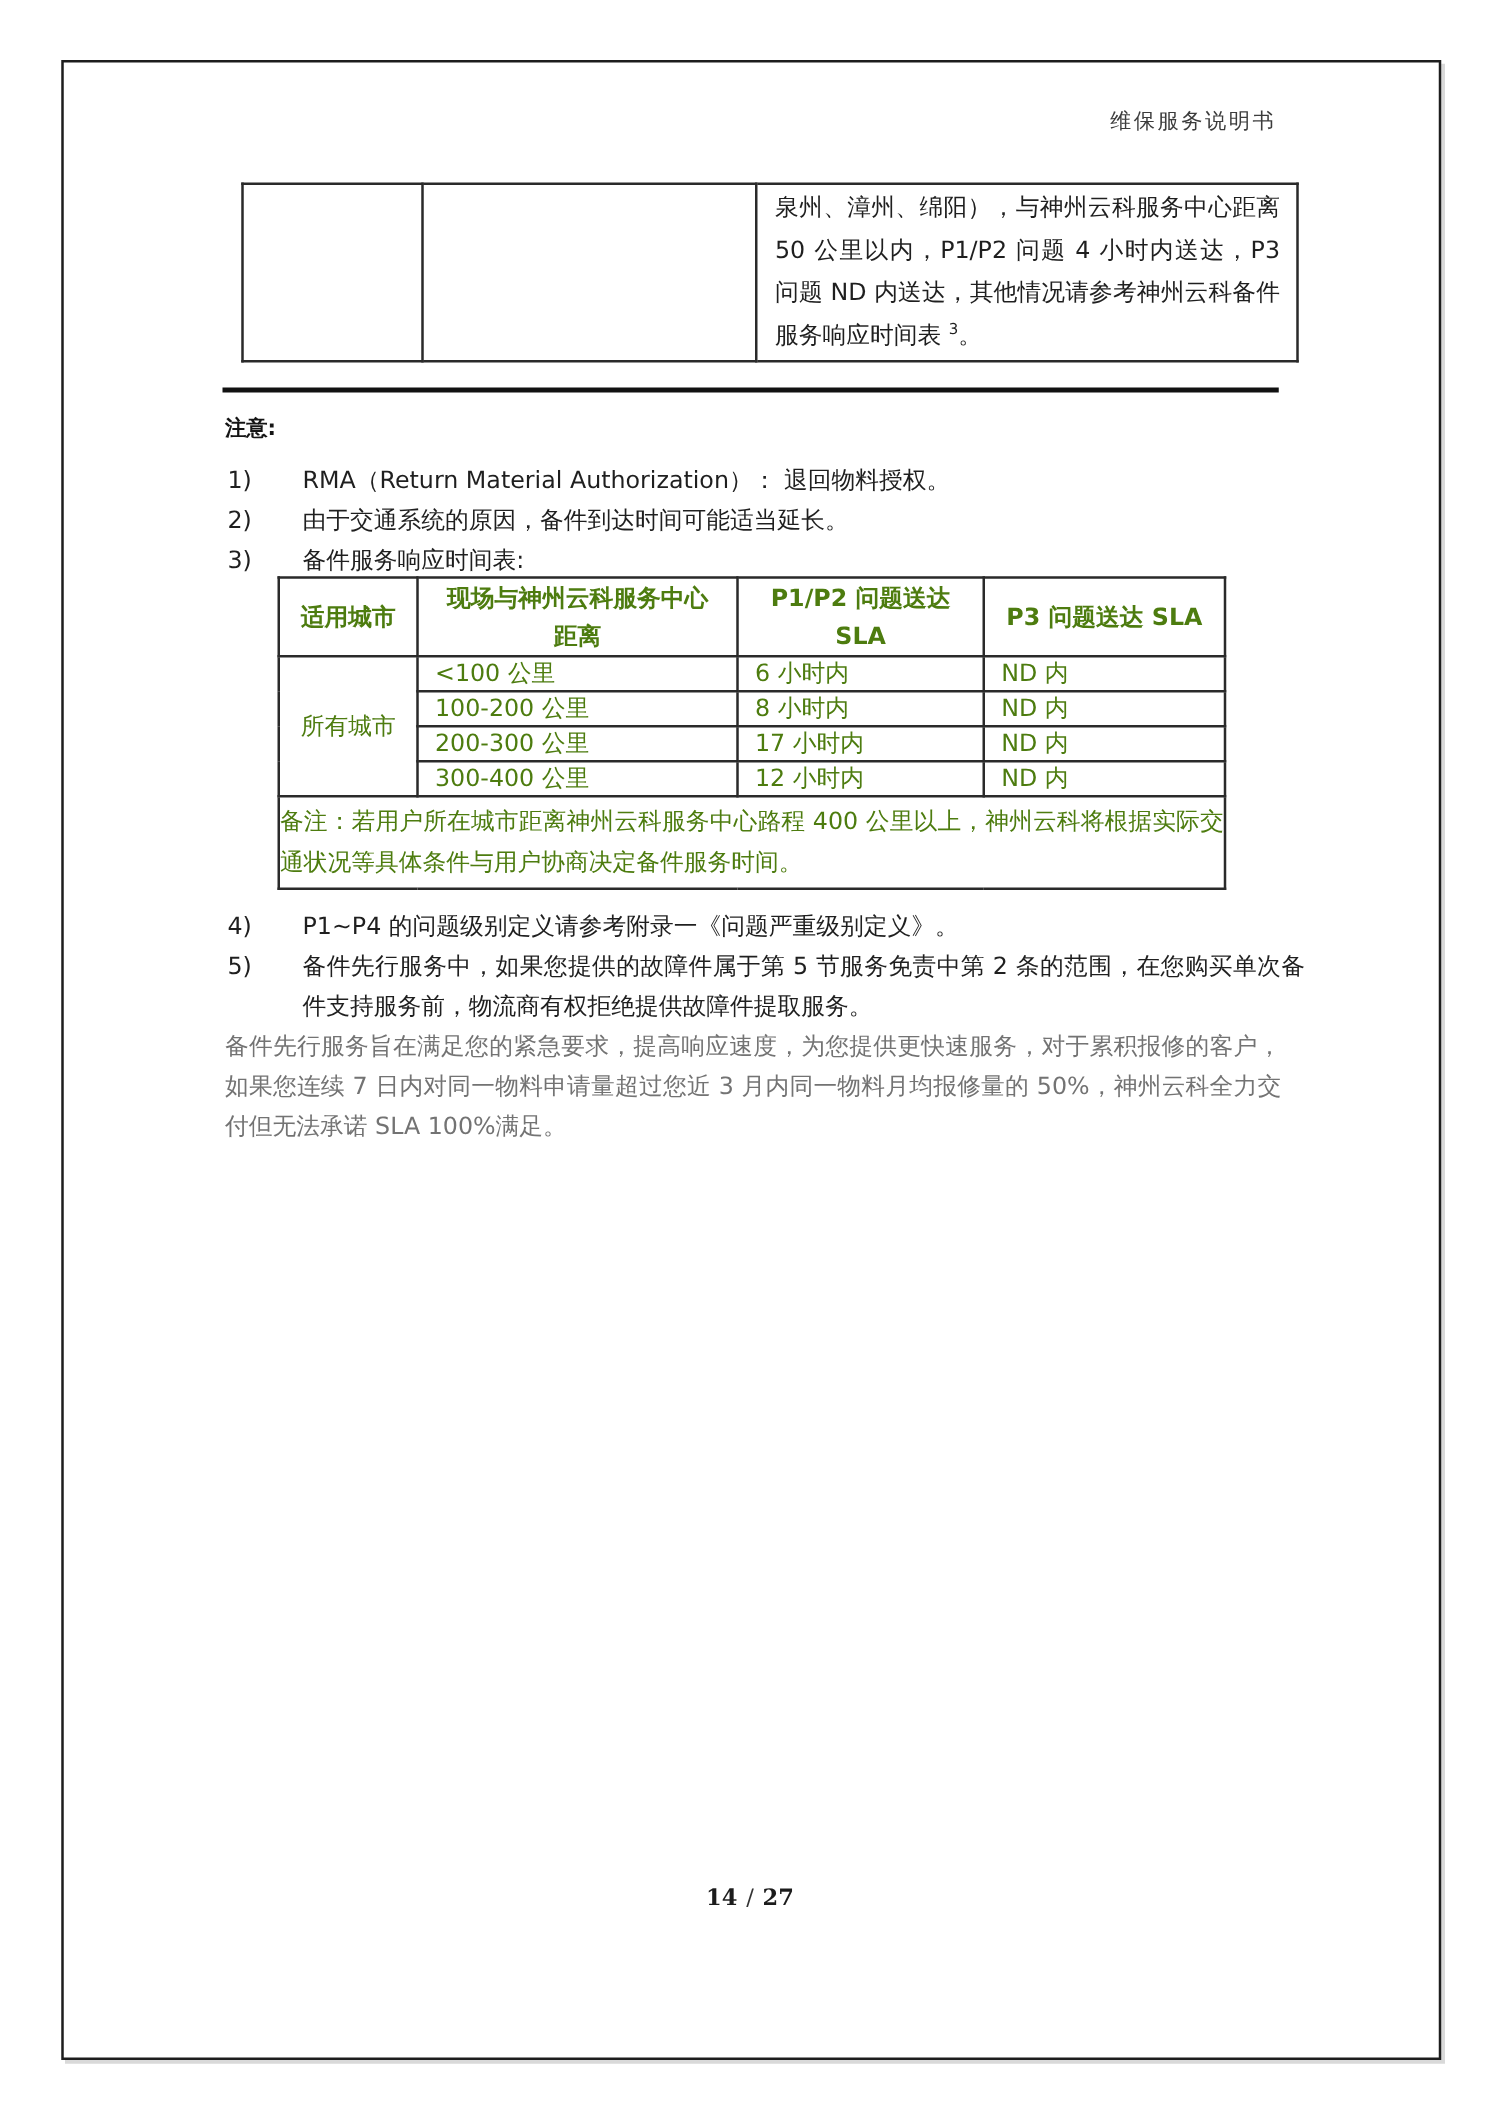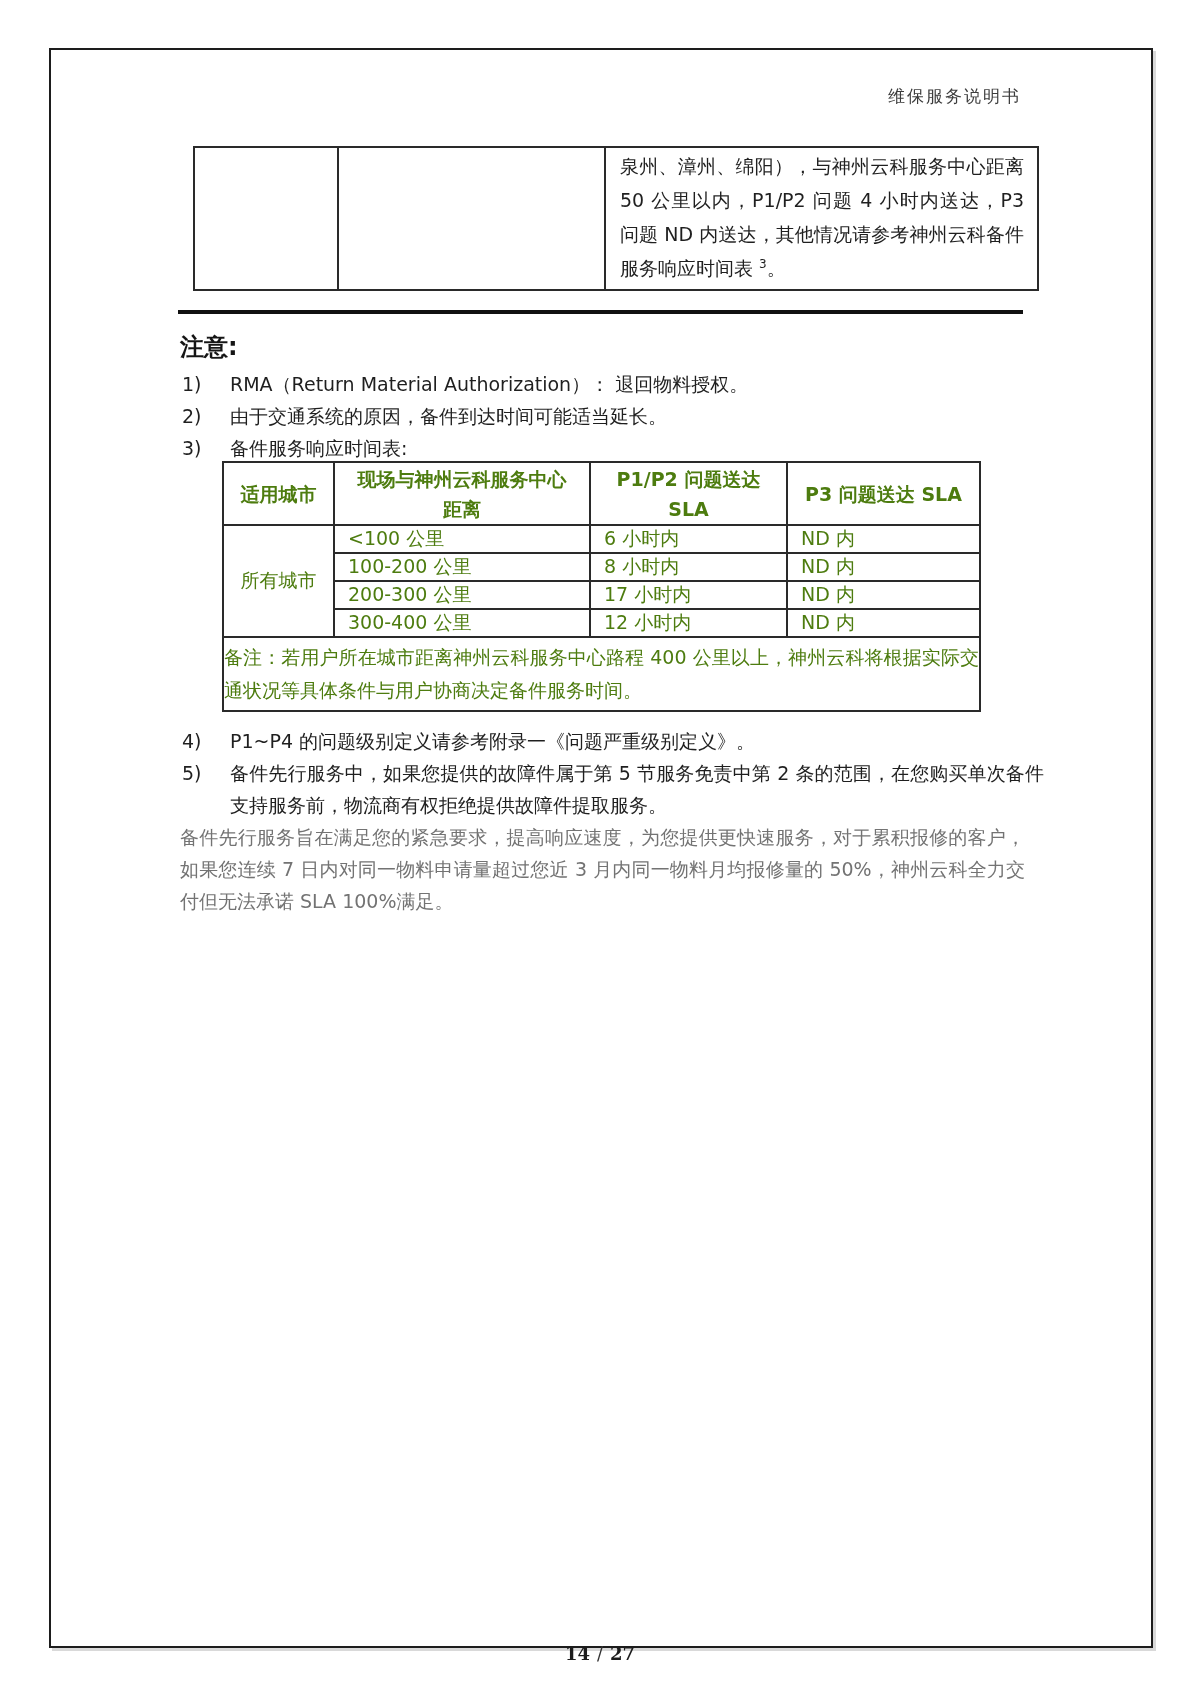--- a/index.html
+++ b/index.html
@@ -30,27 +30,27 @@
   .cell-desc {
     padding:1px 13px 1px 14px; font-size:19px; line-height:34px;
     text-align:justify; color:#1f1f1f;
   }
   .footnote-ref { font-size:12px; position:relative; top:-7px; }
   .section-rule {
     position:absolute; left:178px; top:310px; width:845px; height:4px; background:#111111;
   }
   .notes-label {
     position:absolute; left:180px; top:331px;
-    font-size:24px; font-weight:bold; color:#151515;
+    font-size:17px; font-weight:bold; color:#151515;
   }
   .notes-a { position:absolute; left:182px; top:368px; width:862px; }
   .notes-b { position:absolute; left:182px; top:725px; width:862px; }
   .note-item { display:flex; font-size:19px; line-height:32px; color:#1f1f1f; }
   .note-num { width:48px; flex:none; }
-  .note-txt { flex:1; text-align:justify; }
+  .note-txt { flex:1; text-align:justify;margin-left:12px; }
   
   .sla-table {
     position:absolute; left:222px; top:461px;
     border-collapse:collapse; table-layout:fixed; font-size:19px; color:#4d7c0f;
   }
   .sla-table col.w1 { width:111px; }
   .sla-table col.w2 { width:256px; }
   .sla-table col.w3 { width:197px; }
   .sla-table col.w4 { width:193px; }
   .sla-table th, .sla-table td { border:2px solid #2a2a2a; background:#fff; }
@@ -61,21 +61,21 @@
   .sla-table td.data { height:16px; padding:0 8px 0 13px; text-align:left; vertical-align:middle; }
   .sla-table td.city { text-align:center; vertical-align:middle; padding:16px; }
   .sla-table td.remark {
     height:66px; padding:3px 0; line-height:33px; text-align:justify; vertical-align:middle;
   }
   .closing {
     position:absolute; left:180px; top:821px; width:845px;
     font-size:19px; line-height:32px; text-align:justify; color:#737373;
   }
   .footer {
-    position:absolute; left:0; top:1643px; width:1200px; text-align:center;
+    position:absolute; left:0; top:1508px; width:1200px; text-align:center;
     font-family:"DejaVu Serif", serif; font-size:18px; color:#1c1c1c;
   }
   .footer .num { font-weight:bold; }
   .footer .sep { font-weight:normal; margin:0 7px; color:#333; }
 </style>
 </head>
 <body>
 
 <div class="page">
   <div class="frame"></div>

